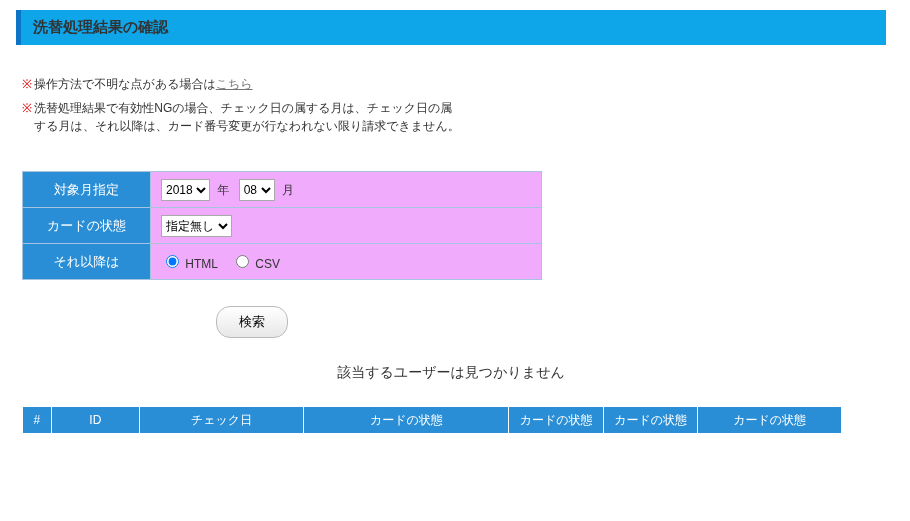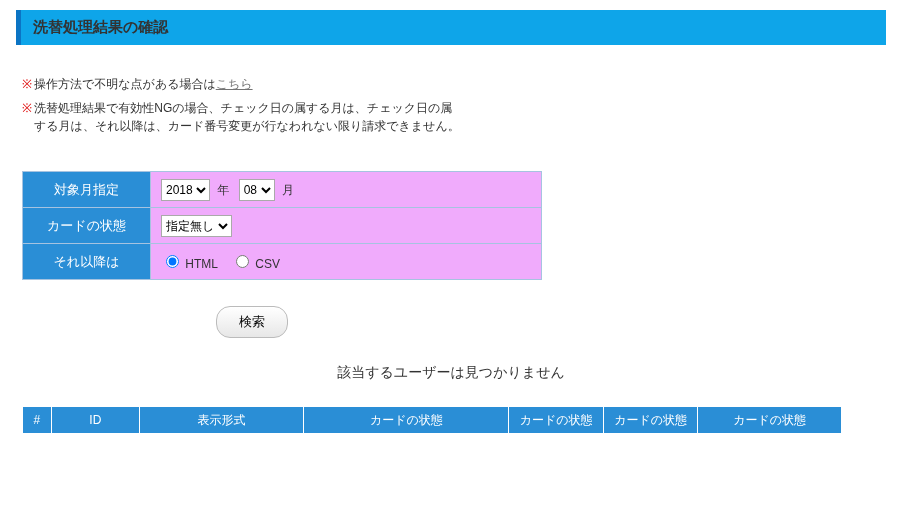--- a/index.html
+++ b/index.html
@@ -191,21 +191,21 @@
       <col style="width:160px">
       <col style="width:200px">
       <col style="width:92px">
       <col style="width:92px">
       <col style="width:140px">
     </colgroup>
     <thead>
       <tr>
         <th>#</th>
         <th>ID</th>
-        <th>表示形式</th>
+        <th>チェック日</th>
         <th>カードの状態</th>
         <th>カードの状態</th>
         <th>カードの状態</th>
         <th>カードの状態</th>
       </tr>
     </thead>
   </table>
 
 </div>
 

